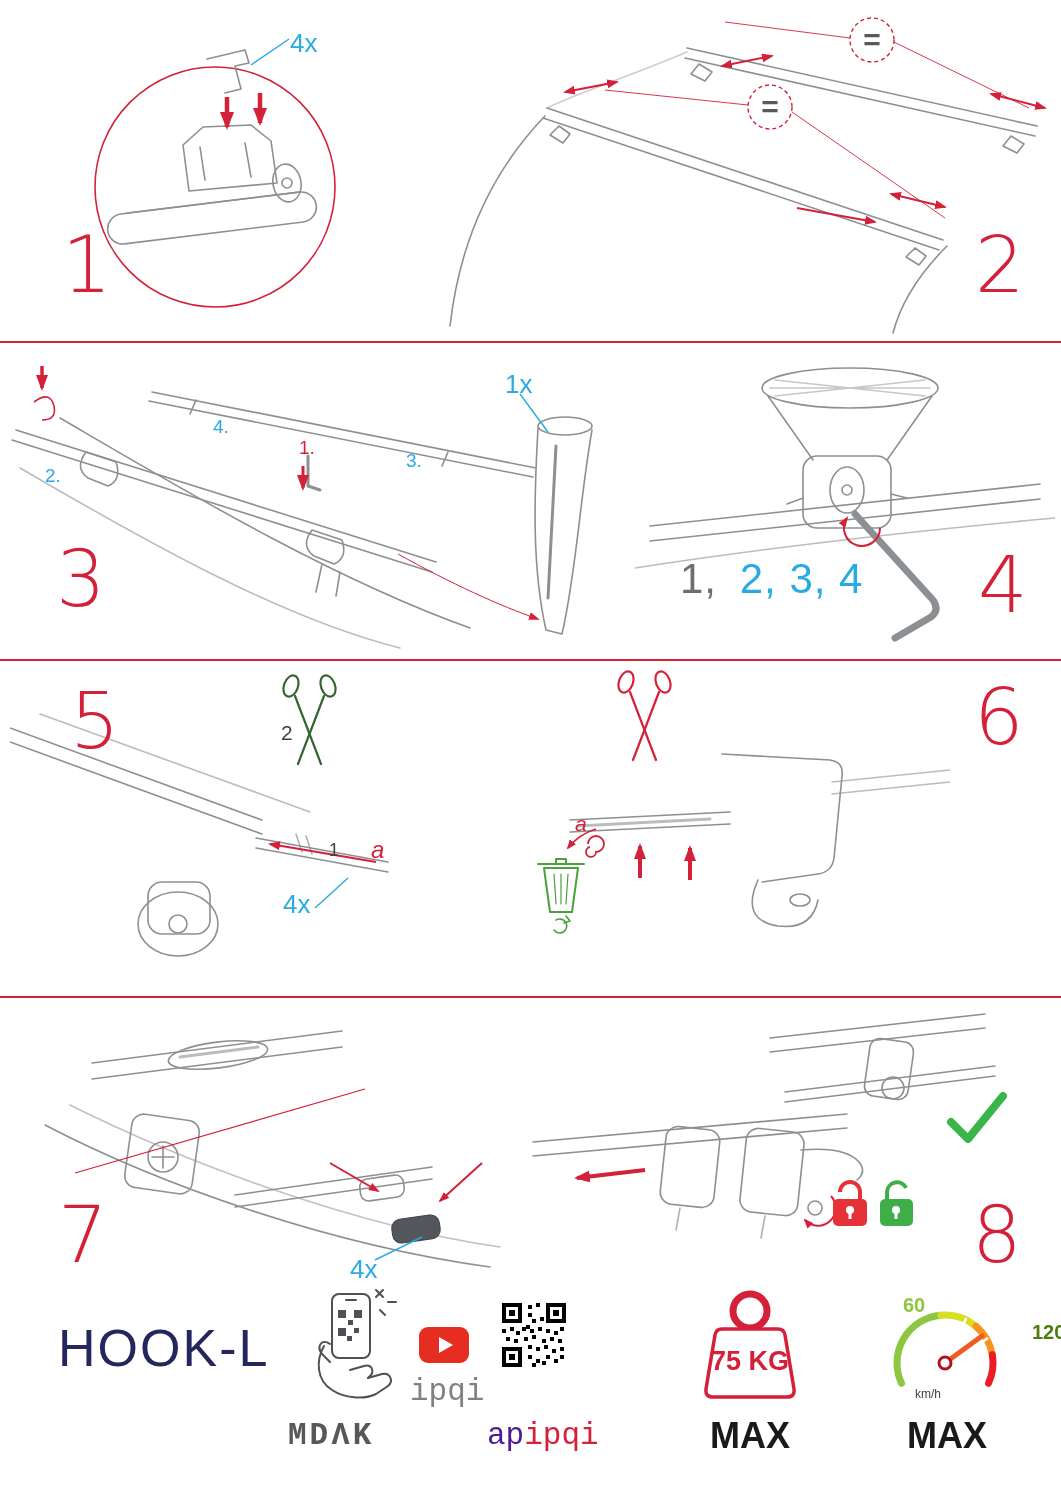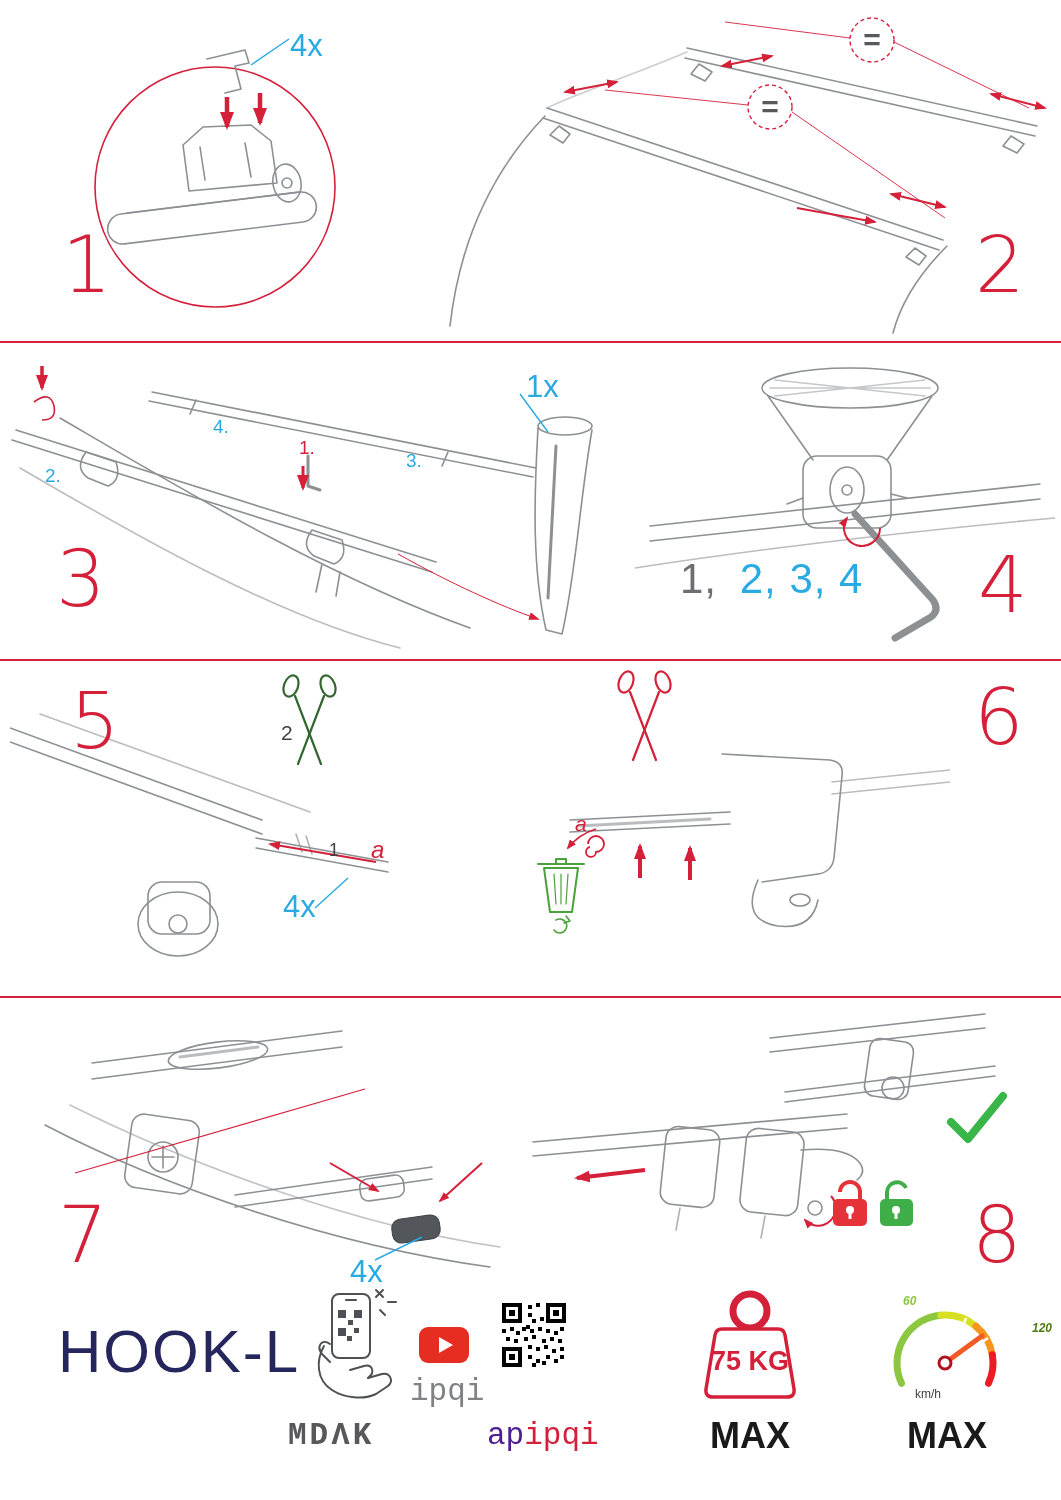--- a/index.html
+++ b/index.html
@@ -10,30 +10,30 @@
   .abs{position:absolute;}
   .divider{position:absolute;left:0;width:1061px;height:2px;background:#d5203a;}
   .stepnum{
     position:absolute;color:#d5203a;font-size:78px;line-height:1;
     font-family:"DejaVu Sans",sans-serif;font-weight:300;letter-spacing:-2px;
   }
   .lbl{position:absolute;line-height:1;white-space:nowrap;}
   .blue{color:#2aaae2;}
   .red{color:#d5203a;}
   .gray{color:#6d6e71;}
-  .qty{font-size:31px;font-weight:400;}
+  .qty{font-size:26px;font-weight:400;}
   .sub{font-size:19px;font-weight:400;}
   .eq{font-size:30px;font-weight:700;color:#58595b;width:30px;text-align:center;}
   .seq{font-size:42px;font-weight:300;letter-spacing:1px;margin-left:35px;}
-  .product{font-size:60px;font-weight:500;color:#26265e;letter-spacing:2px;}
+  .product{font-size:52px;font-weight:500;color:#26265e;letter-spacing:2px;}
   .brand{font-size:37px;font-weight:500;letter-spacing:0px;color:#414042;}
   .logo{font-size:31px;color:#808184;font-family:Liberation Mono, monospace;}
   .maxlbl{font-size:36px;color:#1a1a1a;font-weight:700;width:110px;text-align:center;}
   .kg{font-size:27px;font-weight:700;color:#d5203a;width:116px;text-align:center;}
-  .gaugetick{font-size:12px;font-weight:700;font-style:italic;}
+  .gaugetick{font-size:20px;font-weight:700;}
   .kmh{font-size:12px;color:#414042;width:64px;}
 </style>
 </head>
 <body>
 
 <div class="page">
 
   <div class="divider" style="top:341px"></div>
   <div class="divider" style="top:659px"></div>
   <div class="divider" style="top:996px"></div>
@@ -135,21 +135,21 @@
       <path d="M34,54 q16,-12 20,4 q3,14 -12,14" stroke-width="1.6"></path>
       <line x1="303" y1="118" x2="303" y2="140" stroke-width="3" marker-end="url(#s3b)"></line>
       <path d="M398,206 C450,235 500,258 538,271" stroke-width="1" marker-end="url(#s3s)"></path>
     </g>
     <line x1="520" y1="46" x2="548" y2="84" stroke="#2aaae2" stroke-width="1.4"></line>
   </svg>
   <span class="lbl blue sub" style="left:45px;top:466px">2.</span>
   <span class="lbl blue sub" style="left:213px;top:417px">4.</span>
   <span class="lbl red sub" style="left:299px;top:438px">1.</span>
   <span class="lbl blue sub" style="left:406px;top:451px">3.</span>
-  <span class="lbl blue qty" style="left:526px;top:371px">1x</span>
+  <span class="lbl blue qty" style="left:505px;top:371px">1x</span>
   <div class="stepnum" style="left:56px;top:540px">3</div>
 
   <svg class="abs" style="left:635px;top:348px" width="420" height="302" viewBox="0 0 420 302">
     <defs>
       <marker id="s4s" markerUnits="userSpaceOnUse" markerWidth="11" markerHeight="8" refX="9" refY="4" orient="auto">
           <path d="M0,0L11,4L0,8Z" fill="#d5203a"></path>
         </marker>
     </defs>
     <g fill="none" stroke="#8d9093" stroke-width="1.6" stroke-linecap="round" stroke-linejoin="round">
       <ellipse cx="215" cy="40" rx="88" ry="20"></ellipse>

